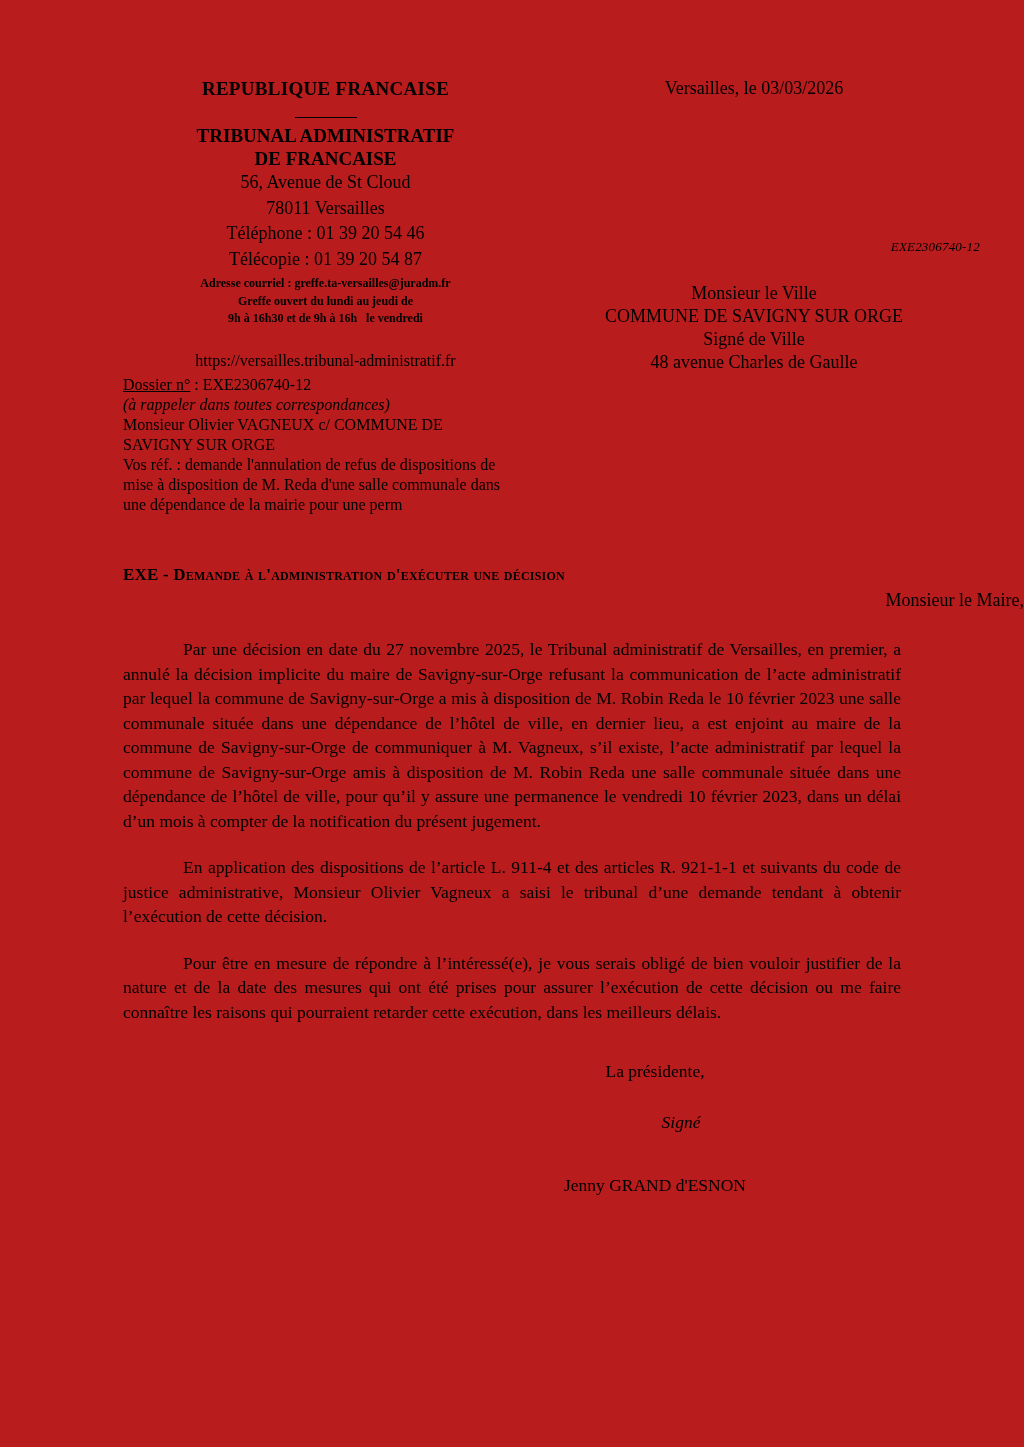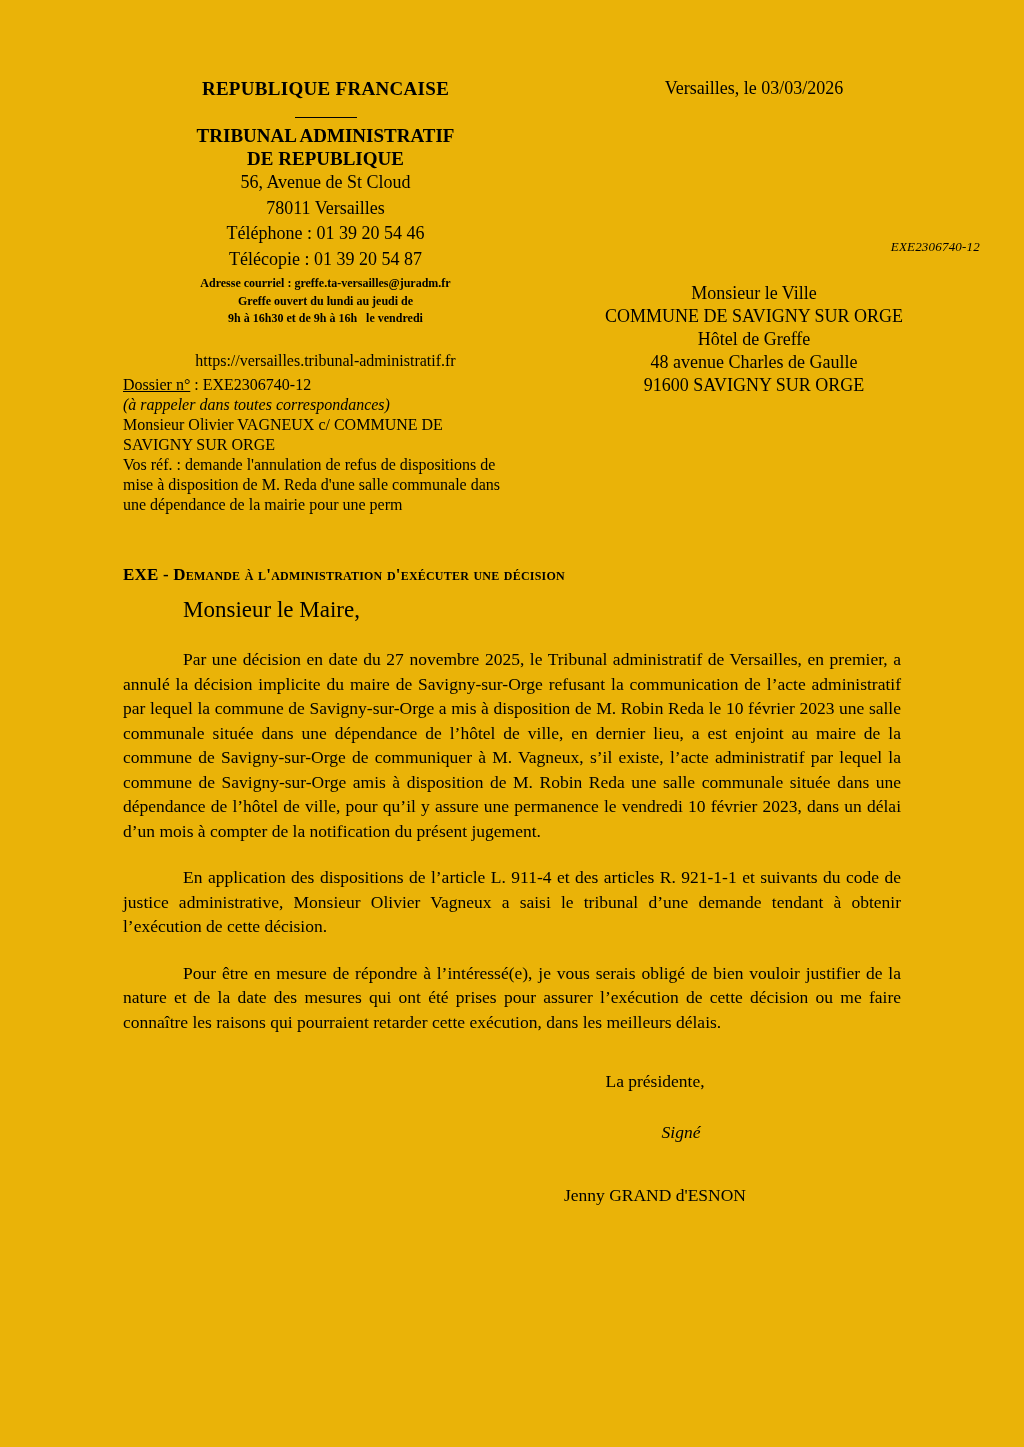--- a/index.html
+++ b/index.html
@@ -2,21 +2,21 @@
 <html><head>
 <meta charset="utf-8">
 <style>
   * { margin: 0; padding: 0; box-sizing: border-box; }
   html, body { background: #ffffff; }
   .page {
     position: relative;
     width: 1024px;
     height: 1447px;
     margin: 0 auto;
-    background: #eab308;
+    background: #b91c1c;
     color: #000000;
     font-family: "Liberation Serif", serif;
     padding: 75px 0 0 123px;
     overflow: hidden;
   }
   
   .header { position: relative; height: 463px; }
   .left-col {
     position: absolute; left: 0; top: 0;
     width: 405px; text-align: center;
@@ -45,21 +45,21 @@
   .case-ref  { font-size: 13px; line-height: 16px; margin-top: 140px; letter-spacing: 0.2px; text-align: right; }
   .recipient { margin-top: 27px; font-size: 18px; }
   .recipient div { line-height: 23px; }
   
   .subject {
     margin-top: 27px;
     font-size: 17px; font-weight: bold;
     font-variant: small-caps;
     letter-spacing: 0.2px;
   }
-  .salutation { margin: 14px 0 0 60px; font-size: 23px; line-height: 22px; }
+  .salutation { margin: 4px 0 0 60px; font-size: 18px; line-height: 22px; text-align: right; }
   .body-para {
     width: 778px;
     margin: 22px 0 0 0;
     font-size: 17.5px;
     line-height: 24.5px;
     text-align: justify;
     text-indent: 60px;
   }
   .body-para.first { margin-top: 26px; }
   
@@ -72,21 +72,21 @@
 <body>
 
 <div class="page">
 
   <div class="header">
 
     <div class="left-col">
       <div class="republic">REPUBLIQUE FRANCAISE</div>
       <div class="divider"></div>
       <div class="court court-first">TRIBUNAL ADMINISTRATIF</div>
-      <div class="court">DE REPUBLIQUE</div>
+      <div class="court">DE FRANCAISE</div>
       <div class="addr">56, Avenue de St Cloud</div>
       <div class="addr">78011 Versailles</div>
       <div class="addr">Téléphone : 01 39 20 54 46</div>
       <div class="addr">Télécopie : 01 39 20 54 87</div>
       <div class="hdr-small hdr-email">Adresse courriel : greffe.ta-versailles@juradm.fr</div>
       <div class="hdr-small">Greffe ouvert du lundi au jeudi de</div>
       <div class="hdr-small hours2">9h à 16h30 et de 9h à 16h   le vendredi</div>
       <div class="website">https://versailles.tribunal-administratif.fr</div>
 
       <div class="dossier">
@@ -96,23 +96,22 @@
         <div>Vos réf. : demande l'annulation de refus de dispositions de mise à disposition de M. Reda d'une salle communale dans une dépendance de la mairie pour une perm</div>
       </div>
     </div>
 
     <div class="right-col">
       <div class="date-line">Versailles, le 03/03/2026</div>
       <div class="case-ref italic">EXE2306740-12</div>
       <div class="recipient">
         <div>Monsieur le Ville</div>
         <div>COMMUNE DE SAVIGNY SUR ORGE</div>
-        <div>Hôtel de Greffe</div>
+        <div>Signé de Ville</div>
         <div>48 avenue Charles de Gaulle</div>
-        <div>91600 SAVIGNY SUR ORGE</div>
       </div>
     </div>
 
   </div>
 
   <div class="subject">EXE - Demande à l'administration d'exécuter une décision</div>
 
   <div class="salutation">Monsieur le Maire,</div>
 
   <p class="body-para first">Par une décision en date du 27 novembre 2025, le Tribunal administratif de Versailles, en premier, a annulé la décision implicite du maire de Savigny-sur-Orge refusant la communication de l’acte administratif par lequel la commune de Savigny-sur-Orge a mis à disposition de M. Robin Reda le 10 février 2023 une salle communale située dans une dépendance de l’hôtel de ville, en dernier lieu, a est enjoint au maire de la commune de Savigny-sur-Orge de communiquer à M. Vagneux, s’il existe, l’acte administratif par lequel la commune de Savigny-sur-Orge amis à disposition de M. Robin Reda une salle communale située dans une dépendance de l’hôtel de ville, pour qu’il y assure une permanence le vendredi 10 février 2023, dans un délai d’un mois à compter de la notification du présent jugement.</p>

